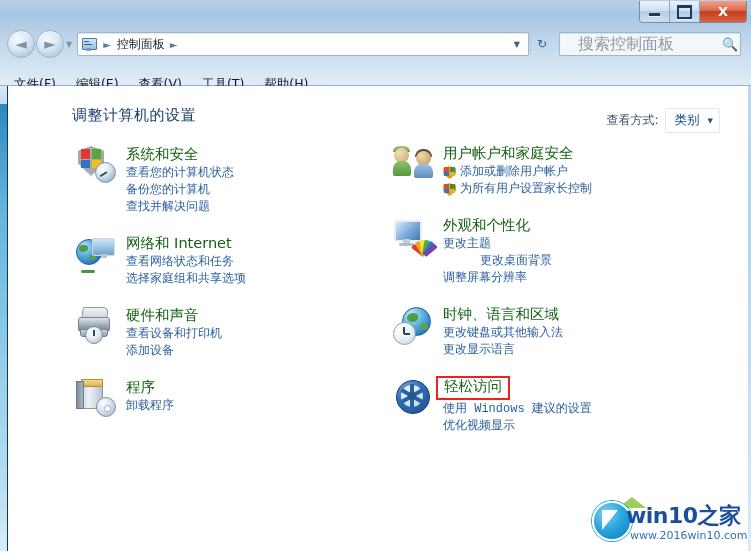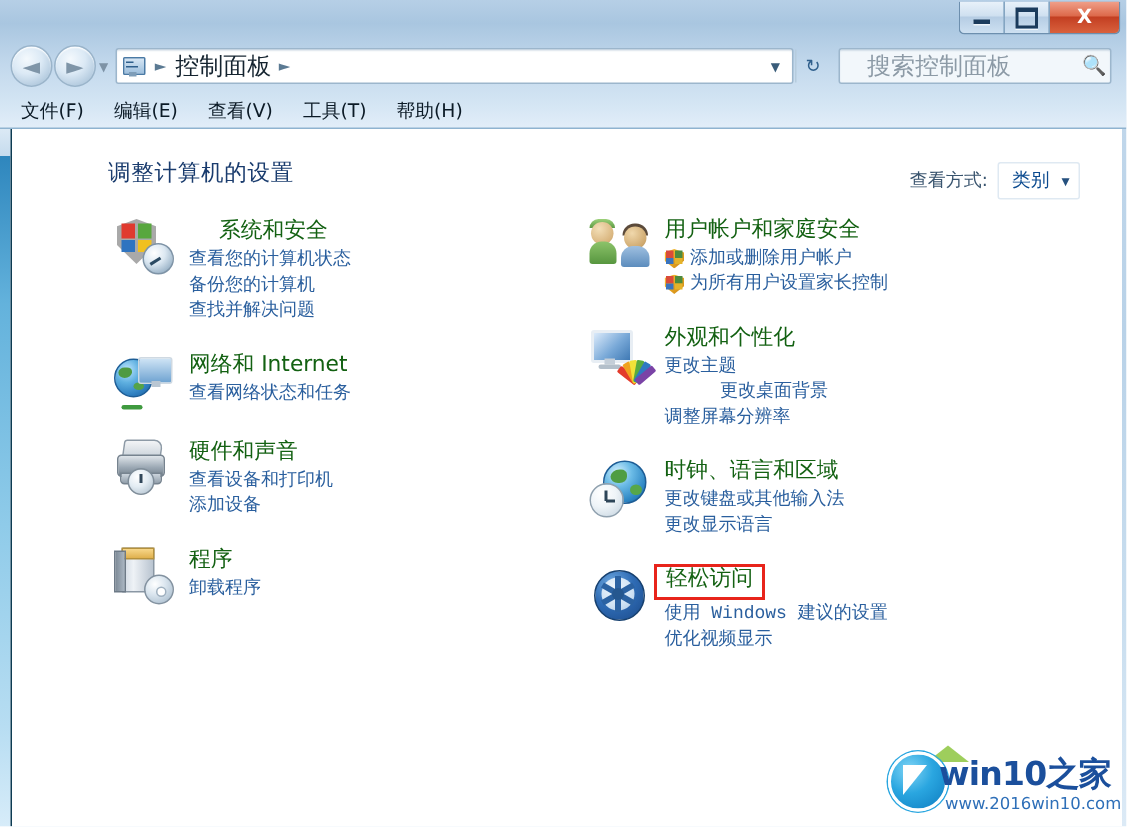--- a/index.html
+++ b/index.html
@@ -164,21 +164,21 @@
     position: absolute; left: 3px; top: 5px; width: 5px; height: 1px; background: #2e5f8c;
   }
   .cp-icon .bar2 {
     position: absolute; left: 3px; top: 8px; width: 8px; height: 1px; background: #2e5f8c;
   }
   .cp-icon .stand {
     position: absolute; left: 5px; top: 12px; width: 5px; height: 3px; background: #7e9db8;
   }
   .crumb {
     color: #14232f;
-    font-size: 16px;
+    font-size: 12px;
     padding: 0 2px;
     white-space: nowrap;
   }
   .crumb-sep {
     color: #5b7a93;
     font-size: 10px;
     padding: 0 4px 0 3px;
   }
   .addr-spacer { flex: 1; }
   .addr-drop {
@@ -220,21 +220,21 @@
   .search-icon {
     width: 20px;
     color: #4a6e8c;
     font-size: 13px;
     text-align: center;
   }
 
   
   .menubar {
     position: absolute;
-    left: 0; top: 62px;
+    left: 0; top: 72px;
     width: 751px;
     height: 24px;
     display: flex;
     align-items: center;
     padding-left: 14px;
     box-sizing: border-box;
   }
   .menuitem {
     color: #0b1a26;
     font-size: 12.5px;
@@ -684,21 +684,21 @@
           <span class="sh"></span>
           <span class="sq sq-r"></span>
             <span class="sq sq-g"></span>
           <span class="sq sq-b"></span>
             <span class="sq sq-y"></span>
           <span class="gauge">
               <span class="needle"></span>
             </span>
         </span>
         <span class="cat-body" style="display: block;">
-          <span class="cat-title" style="display: inline-block; margin-left: 20px;">系统和安全</span>
+          <span class="cat-title" style="display: inline-block;">系统和安全</span>
           <span class="cat-link" style="display: flex;">
               <span>查看您的计算机状态</span>
             </span>
           <span class="cat-link" style="display: flex;">
               <span>备份您的计算机</span>
             </span>
           <span class="cat-link" style="display: flex;">
               <span>查找并解决问题</span>
             </span>
         </span>
@@ -710,20 +710,23 @@
             <span class="land1"></span>
             <span class="land2"></span>
           <span class="mon"></span>
             <span class="mon-stand"></span>
             <span class="plug"></span>
         </span>
         <span class="cat-body" style="display: block;">
           <span class="cat-title" style="display: inline-block;">网络和 Internet</span>
           <span class="cat-link" style="display: flex;">
               <span>查看网络状态和任务</span>
+            </span>
+          <span class="cat-link" style="display: flex;">
+              <span>选择家庭组和共享选项</span>
             </span>
         </span>
       </div>
 
       <div class="category">
         <span class="cat-icon ic-hw">
           <span class="ptop"></span>
             <span class="pbody"></span>
             <span class="ptray"></span>
             <span class="clk"></span>

